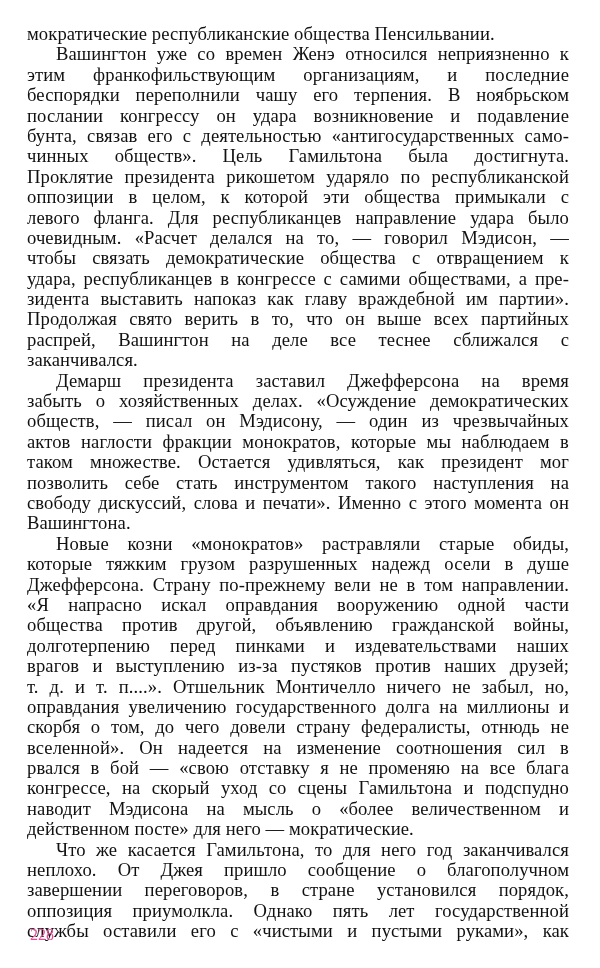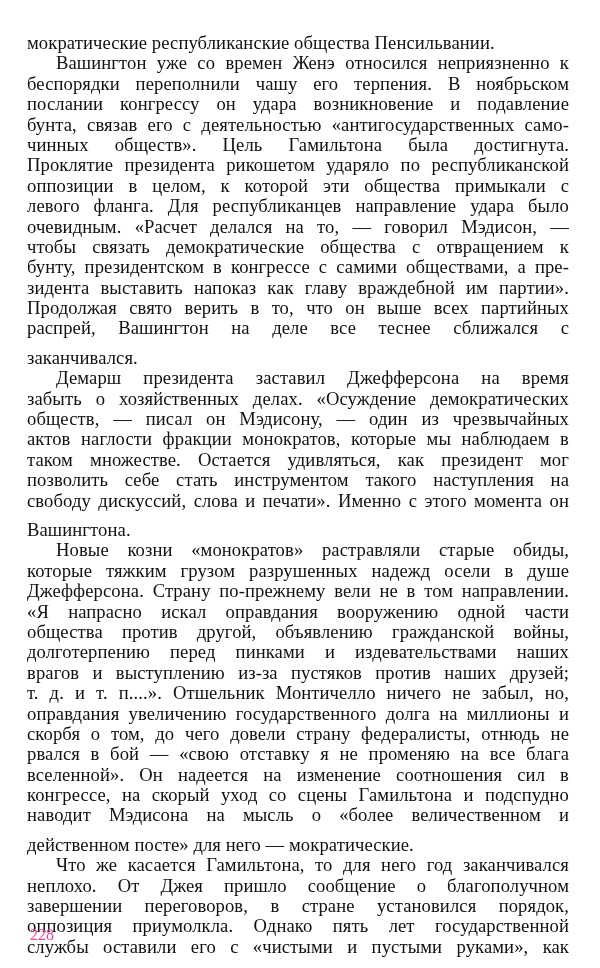--- a/index.html
+++ b/index.html
@@ -30,21 +30,20 @@
       text-align: justify;
       text-align-last: justify;
       letter-spacing: 0.1px;
       overflow: visible;
     }
     .line.indent {
       padding-left: 29px;
     }
     .line.last {
       text-align-last: left;
-      margin-top: 9px;
     }
     .paragraph { display: block; }
     .page-number {
       position: absolute;
       left: 30px;
       top: 925px;
       font-size: 16px;
       line-height: 20px;
       color: #ec4899;
     }
@@ -53,30 +52,31 @@
 <body>
 
 <div class="page">
 
   <div class="paragraph">
     <span class="line last">мократические республиканские общества Пенсильвании.</span>
   </div>
 
   <div class="paragraph">
     <span class="line indent">Вашингтон уже со времен Женэ относился неприязненно к</span>
+    <span class="line">этим франкофильствующим организациям, и последние</span>
     <span class="line">беспорядки переполнили чашу его терпения. В ноябрьском</span>
     <span class="line">послании конгрессу он удара возникновение и подавление</span>
     <span class="line">бунта, связав его с деятельностью «антигосударственных само-</span>
     <span class="line">чинных обществ». Цель Гамильтона была достигнута.</span>
     <span class="line">Проклятие президента рикошетом ударяло по республиканской</span>
     <span class="line">оппозиции в целом, к которой эти общества примыкали с</span>
     <span class="line">левого фланга. Для республиканцев направление удара было</span>
     <span class="line">очевидным. «Расчет делался на то, — говорил Мэдисон, —</span>
     <span class="line">чтобы связать демократические общества с отвращением к</span>
-    <span class="line">бунту, президентском в конгрессе с самими обществами, а пре-</span>
+    <span class="line">удара, республиканцев в конгрессе с самими обществами, а пре-</span>
     <span class="line">зидента выставить напоказ как главу враждебной им партии».</span>
     <span class="line">Продолжая свято верить в то, что он выше всех партийных</span>
     <span class="line">распрей, Вашингтон на деле все теснее сближался с</span>
     <span class="line last">заканчивался.</span>
   </div>
 
   <div class="paragraph">
     <span class="line indent">Демарш президента заставил Джефферсона на время</span>
     <span class="line">забыть о хозяйственных делах. «Осуждение демократических</span>
     <span class="line">обществ, — писал он Мэдисону, — один из чрезвычайных</span>
@@ -91,22 +91,22 @@
     <span class="line indent">Новые козни «монократов» растравляли старые обиды,</span>
     <span class="line">которые тяжким грузом разрушенных надежд осели в душе</span>
     <span class="line">Джефферсона. Страну по-прежнему вели не в том направлении.</span>
     <span class="line">«Я напрасно искал оправдания вооружению одной части</span>
     <span class="line">общества против другой, объявлению гражданской войны,</span>
     <span class="line">долготерпению перед пинками и издевательствами наших</span>
     <span class="line">врагов и выступлению из-за пустяков против наших друзей;</span>
     <span class="line">т. д. и т. п....». Отшельник Монтичелло ничего не забыл, но,</span>
     <span class="line">оправдания увеличению государственного долга на миллионы и</span>
     <span class="line">скорбя о том, до чего довели страну федералисты, отнюдь не</span>
+    <span class="line">вселенной». Он надеется на изменение соотношения сил в</span>
     <span class="line">рвался в бой — «свою отставку я не променяю на все блага</span>
-    <span class="line">вселенной». Он надеется на изменение соотношения сил в</span>
     <span class="line">конгрессе, на скорый уход со сцены Гамильтона и подспудно</span>
     <span class="line">наводит Мэдисона на мысль о «более величественном и</span>
     <span class="line last">действенном посте» для него — мократические.</span>
   </div>
 
   <div class="paragraph">
     <span class="line indent">Что же касается Гамильтона, то для него год заканчивался</span>
     <span class="line">неплохо. От Джея пришло сообщение о благополучном</span>
     <span class="line">завершении переговоров, в стране установился порядок,</span>
     <span class="line">оппозиция приумолкла. Однако пять лет государственной</span>

